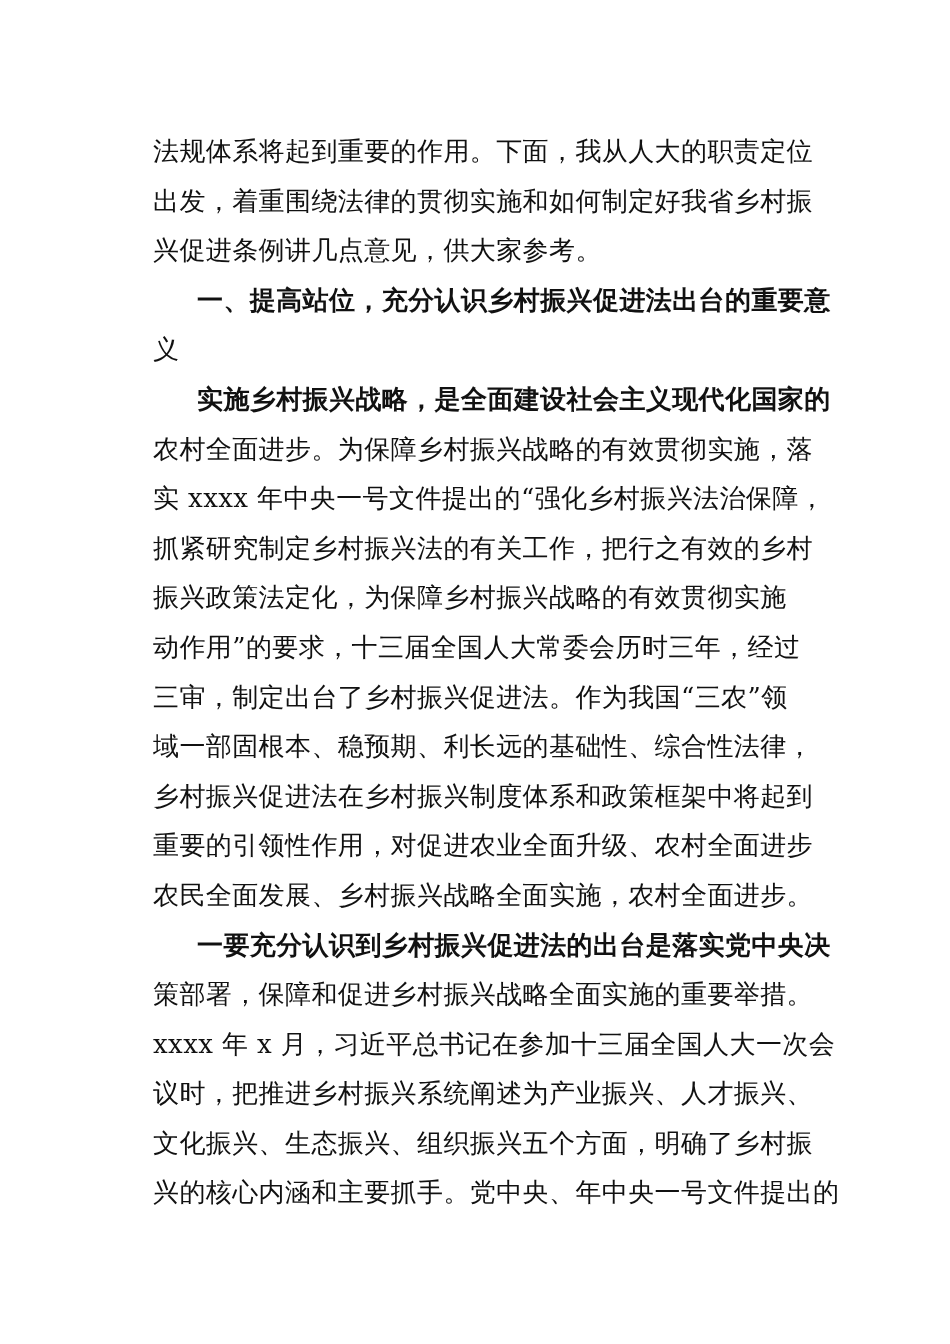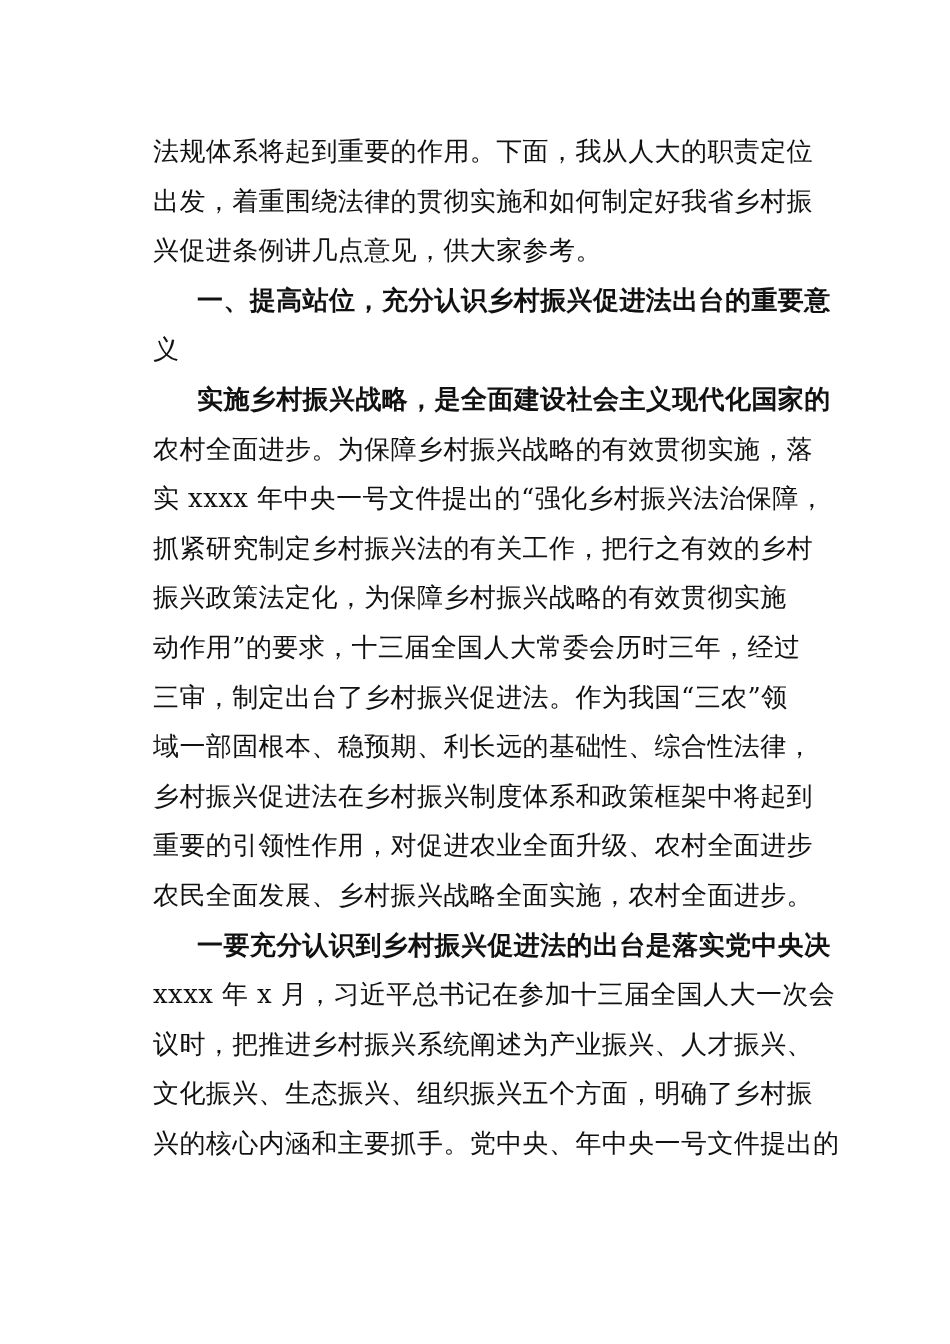--- a/index.html
+++ b/index.html
@@ -29,18 +29,19 @@
     <div class="line">实 xxxx 年中央一号文件提出的“强化乡村振兴法治保障，</div>
     <div class="line">抓紧研究制定乡村振兴法的有关工作，把行之有效的乡村</div>
     <div class="line">振兴政策法定化，为保障乡村振兴战略的有效贯彻实施</div>
     <div class="line">动作用”的要求，十三届全国人大常委会历时三年，经过</div>
     <div class="line">三审，制定出台了乡村振兴促进法。作为我国“三农”领</div>
     <div class="line">域一部固根本、稳预期、利长远的基础性、综合性法律，</div>
     <div class="line">乡村振兴促进法在乡村振兴制度体系和政策框架中将起到</div>
     <div class="line">重要的引领性作用，对促进农业全面升级、农村全面进步</div>
     <div class="line">农民全面发展、乡村振兴战略全面实施，农村全面进步。</div>
     <div class="line indent">一要充分认识到乡村振兴促进法的出台是落实党中央决</div>
+    <div class="line">策部署，保障和促进乡村振兴战略全面实施的重要举措。</div>
     <div class="line">xxxx 年 x 月，习近平总书记在参加十三届全国人大一次会</div>
     <div class="line">议时，把推进乡村振兴系统阐述为产业振兴、人才振兴、</div>
     <div class="line">文化振兴、生态振兴、组织振兴五个方面，明确了乡村振</div>
     <div class="line">兴的核心内涵和主要抓手。党中央、年中央一号文件提出的</div>
   </div>
 </div>
 
 </body></html>

